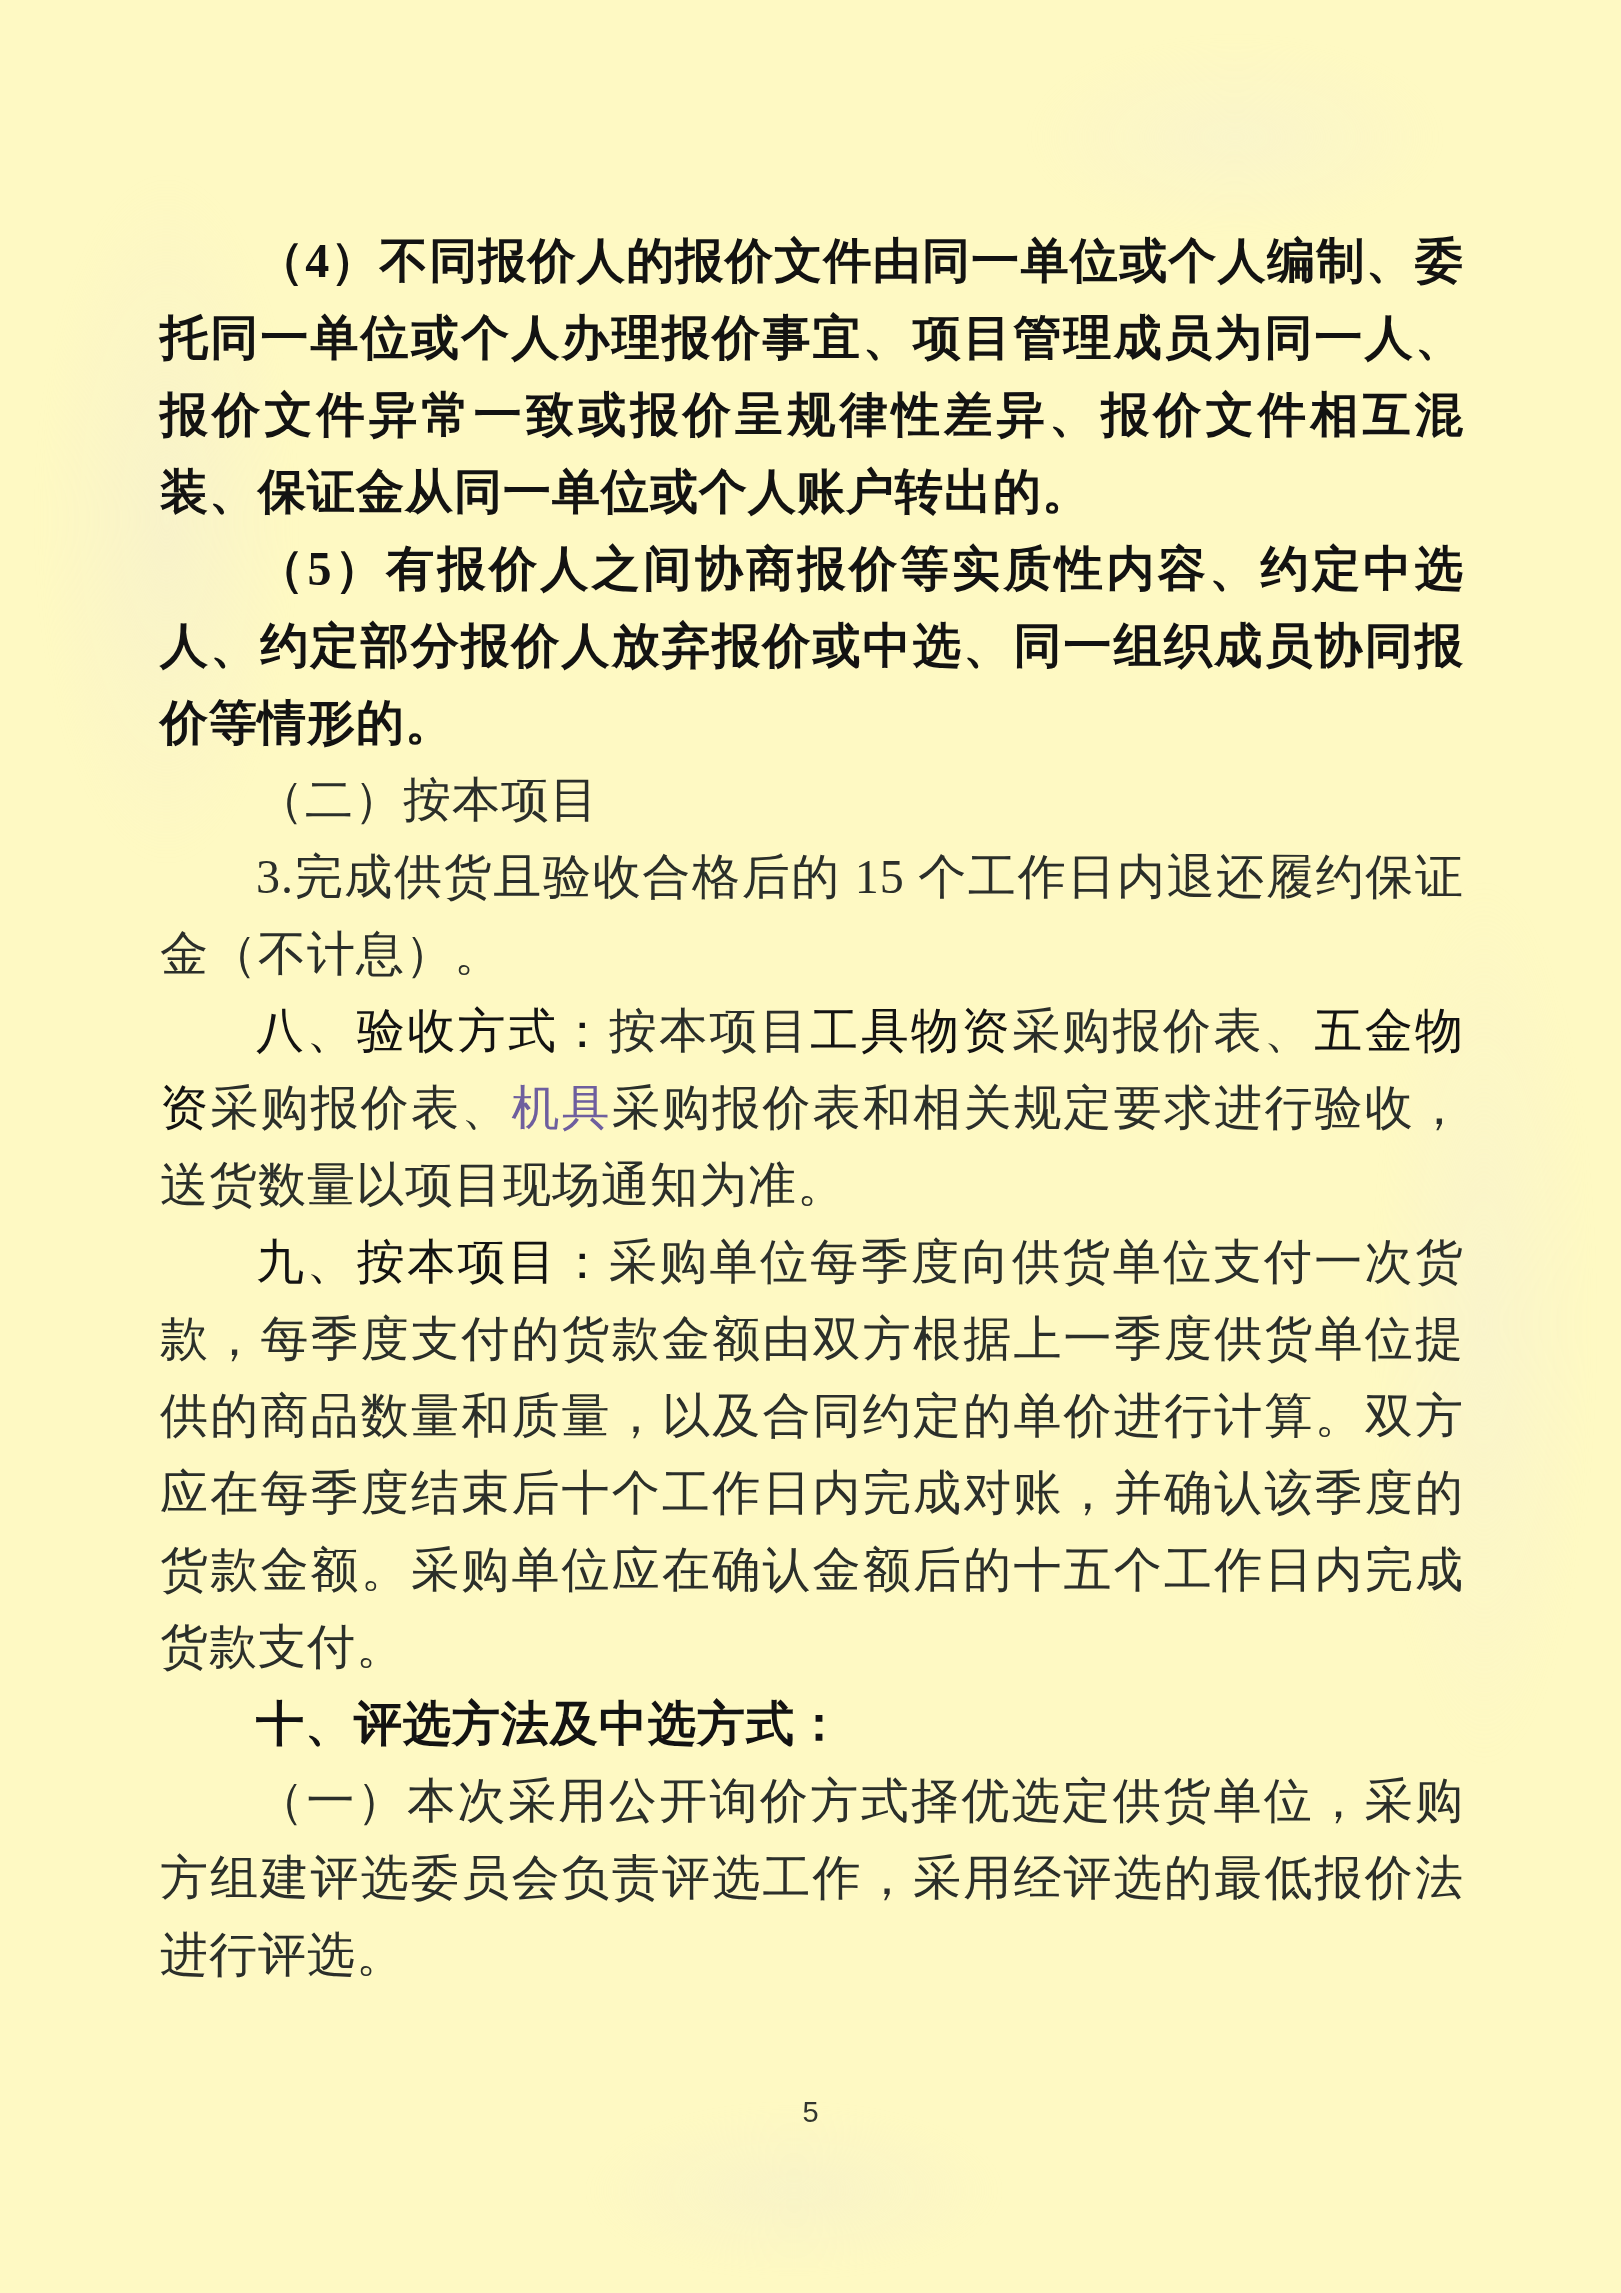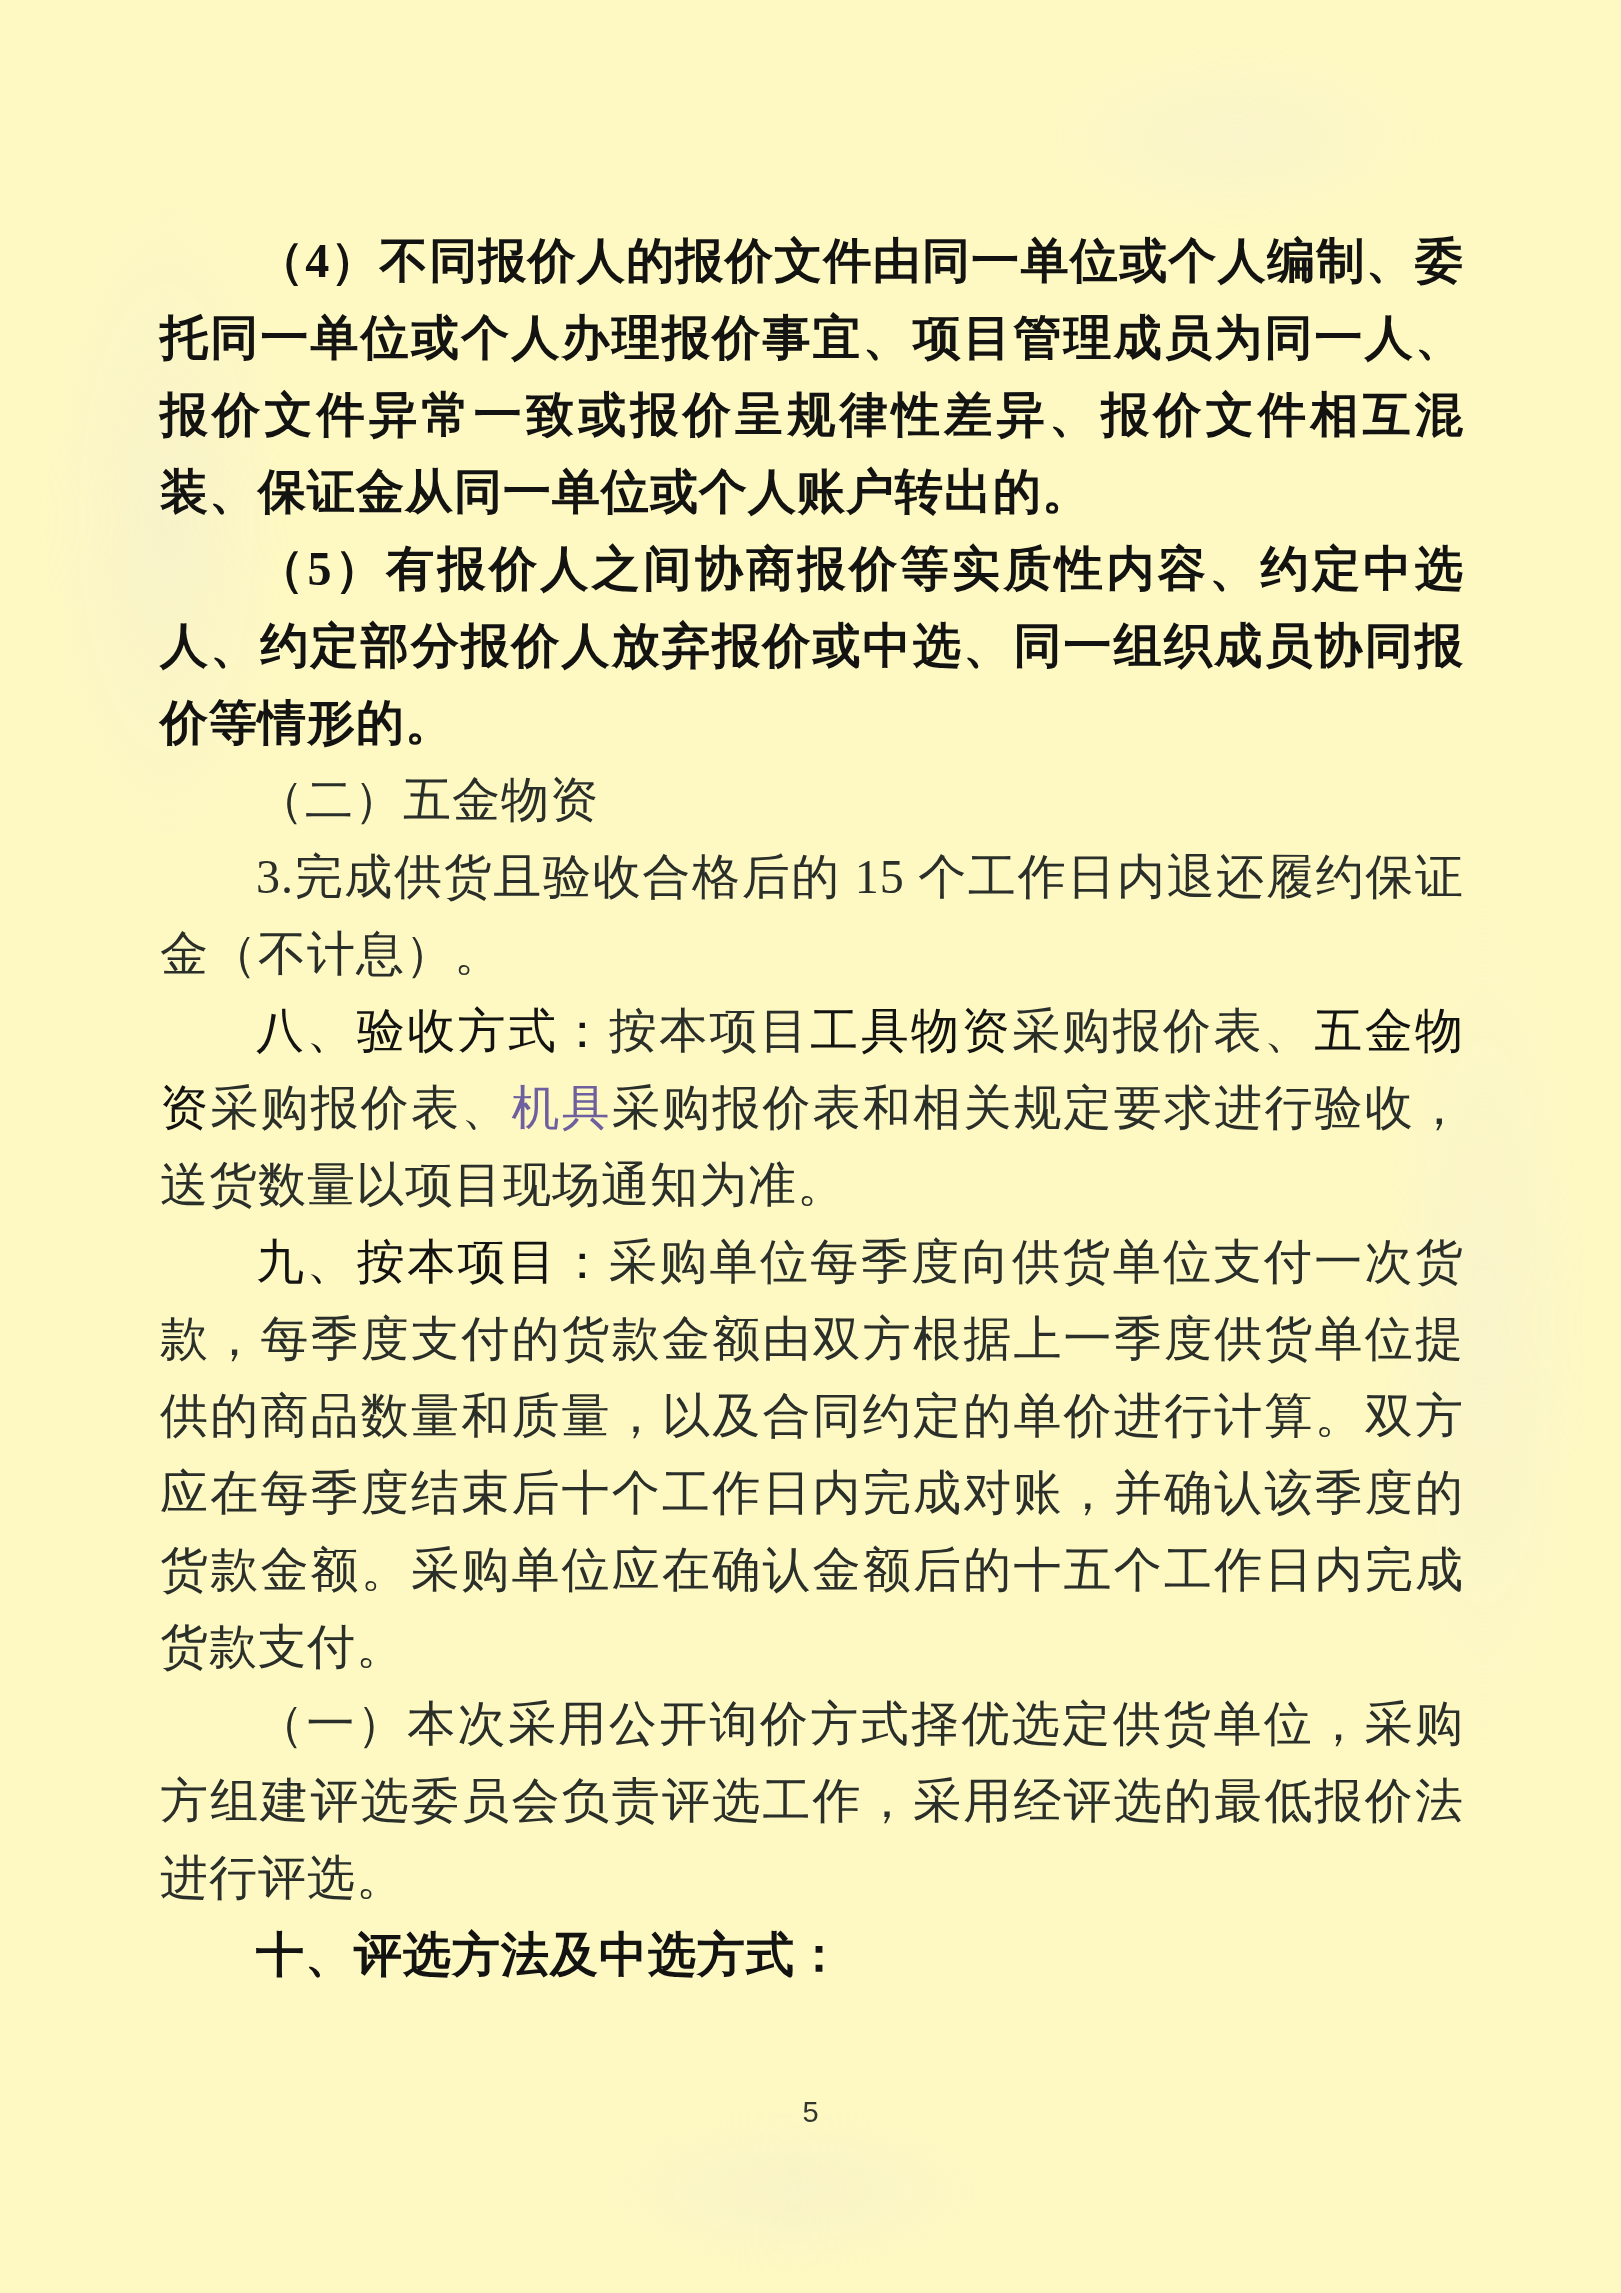--- a/index.html
+++ b/index.html
@@ -84,35 +84,35 @@
   <div class="artifact a2"></div>
   <div class="artifact a3"></div>
   <div class="artifact a4"></div>
 
   <div class="text-block">
 
     <p class="para bold-para">（4）不同报价人的报价文件由同一单位或个人编制、委托同一单位或个人办理报价事宜、项目管理成员为同一人、报价文件异常一致或报价呈规律性差异、报价文件相互混装、保证金从同一单位或个人账户转出的。</p>
 
     <p class="para bold-para">（5）有报价人之间协商报价等实质性内容、约定中选人、约定部分报价人放弃报价或中选、同一组织成员协同报价等情形的。</p>
 
-    <p class="para">（二）五金物资</p>
+    <p class="para">（二）按本项目</p>
 
 
     <p class="para">3.完成供货且验收合格后的 15 个工作日内退还履约保证金（不计息）。</p>
 
     <p class="para">
       <span class="seg-bold">八、验收方式：</span><span class="seg-regular">按本项目</span><span class="seg-bold">工具物资</span><span class="seg-regular">采购报价表、</span><span class="seg-bold">五金物资</span><span class="seg-regular">采购报价表、</span><span class="seg-accent">机具</span><span class="seg-regular">采购报价表和相关规定要求进行验收，送货数量以项目现场通知为准。</span>
     </p>
 
     <p class="para">
       <span class="seg-bold">九、按本项目：</span><span class="seg-regular">采购单位每季度向供货单位支付一次货款，每季度支付的货款金额由双方根据上一季度供货单位提供的商品数量和质量，以及合同约定的单价进行计算。双方应在每季度结束后十个工作日内完成对账，并确认该季度的货款金额。采购单位应在确认金额后的十五个工作日内完成货款支付。</span>
     </p>
 
+    <p class="para bold-para">十、评选方法及中选方式：</p>
+
     <p class="para">（一）本次采用公开询价方式择优选定供货单位，采购方组建评选委员会负责评选工作，采用经评选的最低报价法进行评选。</p>
-
-    <p class="para bold-para">十、评选方法及中选方式：</p>
 
   </div>
 
   <div class="page-number">5</div>
 
 </div>
 
 
 </body></html>

